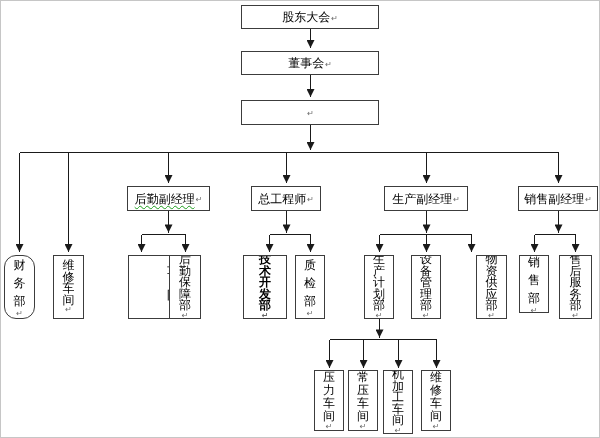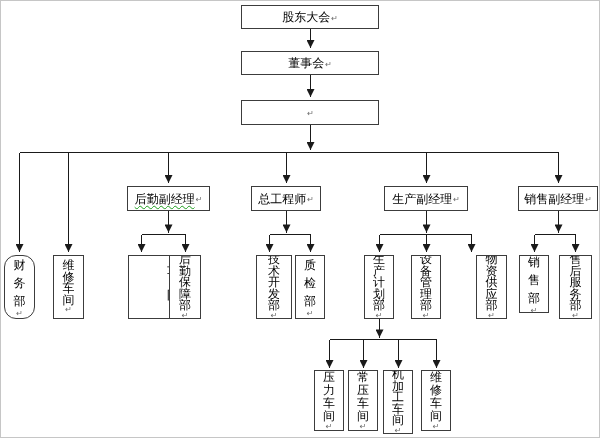--- a/index.html
+++ b/index.html
@@ -39,21 +39,21 @@
   
   .b-m1 { left:126px; top:185px; width:83px; height:25px; }
   .b-m2 { left:250px; top:185px; width:70px; height:25px; }
   .b-m3 { left:383px; top:185px; width:84px; height:25px; }
   .b-m4 { left:517px; top:185px; width:80px; height:25px; }
   
   .b-d0  { left:3px;   top:254px; width:31px; height:64px;border-radius:12px; }
   .b-d1  { left:52px;  top:254px; width:31px; height:64px; }
   .b-d2  { left:127px; top:254px; width:27px; height:64px;padding-left:44px; }
   .b-d3  { left:168px; top:254px; width:32px; height:64px; }
-  .b-d4  { left:255px; top:254px; width:36px; height:64px; }
+  .b-d4  { left:242px; top:254px; width:44px; height:64px;font-weight:bold; }
   .b-d5  { left:294px; top:254px; width:30px; height:64px; }
   .b-d6  { left:363px; top:254px; width:30px; height:64px; }
   .b-d7  { left:410px; top:254px; width:30px; height:64px; }
   .b-d8  { left:455px; top:254px; width:31px; height:64px;margin-left:20px; }
   .b-d9  { left:518px; top:254px; width:30px; height:58px;align-items:center; }
   .b-d10 { left:558px; top:254px; width:33px; height:64px; }
   
   .b-w0 { left:313px; top:369px; width:30px; height:61px; }
   .b-w1 { left:347px; top:369px; width:30px; height:61px; }
   .b-w2 { left:382px; top:369px; width:30px; height:64px; }

